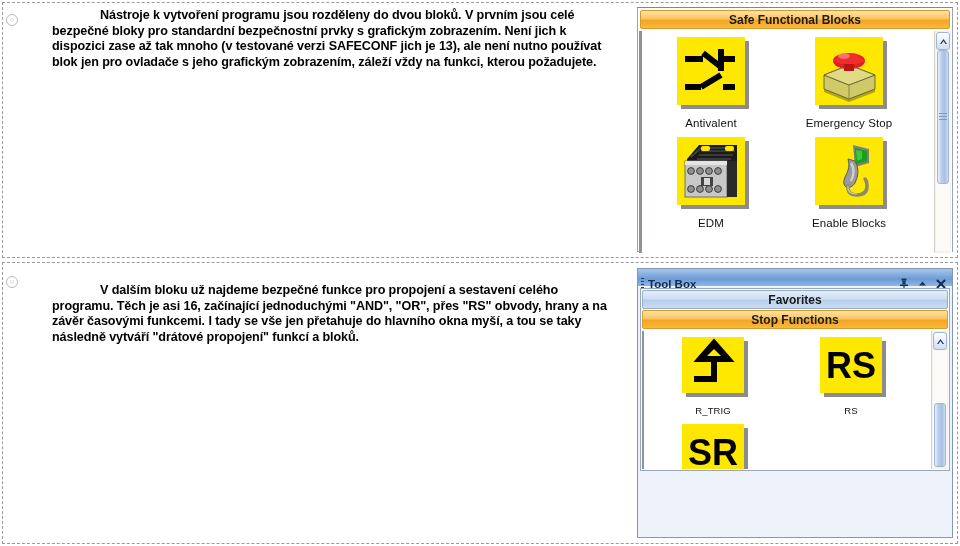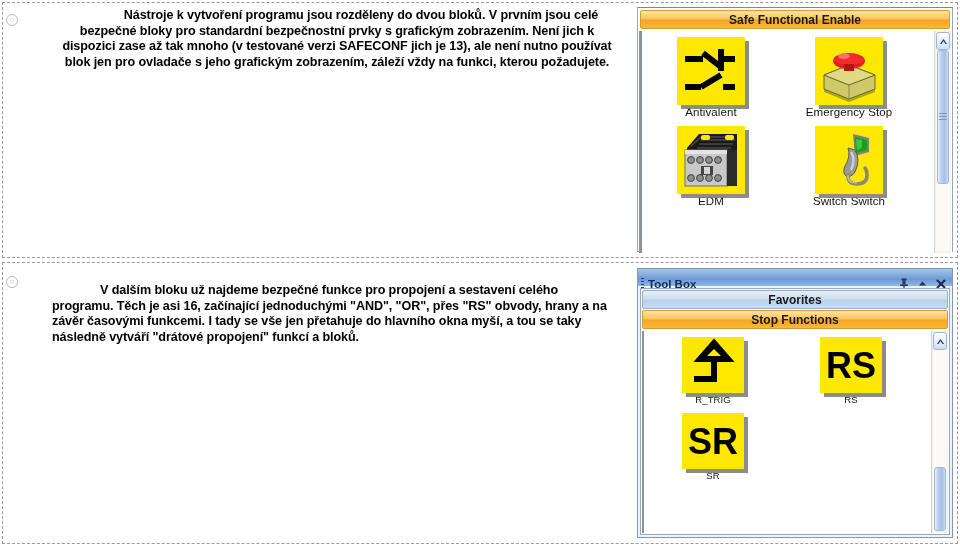--- a/index.html
+++ b/index.html
@@ -34,21 +34,21 @@
     position: absolute;
     color: #000000;
     font-size: 12.6px;
     line-height: 15.6px;
     font-weight: bold;
     text-align: left;
     letter-spacing: -0.1px;
   }
   .text-block .indent { padding-left: 48px; }
 
-  .tb-top    { left: 52px; top: 8px;   width: 570px; text-align: center; }
+  .tb-top    { left: 52px; top: 8px;   width: 570px; }
   .tb-bottom { left: 52px; top: 283px; width: 570px; }
 
   .para-marker {
     position: absolute;
     left: 6px;
     width: 10px;
     height: 10px;
     border: 1px solid #b8b8b8;
     border-radius: 50%;
     color: #b0b0b0;
@@ -129,21 +129,21 @@
     box-shadow: 4px 4px 0 0 rgba(120,120,120,0.85);
     overflow: hidden;
   }
   .icon-tile.sm {
     width: 62px;
     height: 56px;
   }
   .icon-tile svg { display: block; }
 
   .icon-label {
-    margin-top: 1px;
+    margin-top: 12px;
     font-size: 11.5px;
     color: #111;
     font-weight: normal;
     letter-spacing: 0.1px;
   }
   .icon-label.tiny { font-size: 9.5px; }
 
   
   .vscroll {
     position: absolute;
@@ -235,21 +235,21 @@
     gap: 9px;
     margin-right: 2px;
   }
   .tb-icons span { display: flex; }
   .tb-icons svg { display: block; }
 
   .panel-bottom .inner {
     margin: 2px;
     border: 1px solid #9aa8be;
     background: #ffffff;
-    height: 247px;
+    height: 183px;
     box-sizing: border-box;
     position: relative;
     overflow: hidden;
   }
   .panel-bottom .bar-blue,
   .panel-bottom .bar-orange {
     margin: 1px 1px 0 1px;
     height: 19px;
     line-height: 19px;
   }
@@ -275,21 +275,21 @@
     <span class="indent"></span><span>Nástroje k vytvoření programu jsou rozděleny do dvou bloků. V prvním jsou celé bezpečné bloky pro standardní bezpečnostní prvky s grafickým zobrazením. Není jich k dispozici zase až tak mnoho (v testované verzi SAFECONF jich je 13), ale není nutno používat blok jen pro ovladače s jeho grafickým zobrazením, záleží vždy na funkci, kterou požadujete.</span>
   </div>
 
   <div class="para-marker pm-bottom">○</div>
   <div class="text-block tb-bottom">
     <span class="indent"></span><span>V dalším bloku už najdeme bezpečné funkce pro propojení a sestavení celého programu. Těch je asi 16, začínající jednoduchými "AND", "OR", přes "RS" obvody, hrany a na závěr časovými funkcemi. I tady se vše jen přetahuje do hlavního okna myší, a tou se taky následně vytváří "drátové propojení" funkcí a bloků.</span>
   </div>
 
   <div class="panel panel-top">
 
-    <div class="bar bar-orange">Safe Functional Enable</div>
+    <div class="bar bar-orange">Safe Functional Blocks</div>
 
     <div class="grid-area">
 
       <div class="icon-grid">
 
         <div class="icon-cell">
           <div class="icon-tile">
             <svg width="68" height="68" viewBox="0 0 68 68">
               <g stroke="#000" stroke-width="6" stroke-linecap="butt" fill="none">
                 <line x1="8" y1="22" x2="26" y2="22"></line>
@@ -368,21 +368,21 @@
               <path d="M40 11 L52 14 L52 24 L41 27 Z" fill="#18a018"></path>
               <path d="M41 13 L47 14 L47 22 L42 24 Z" fill="#46d246" opacity="0.8"></path>
 
               <path d="M40 24 Q46 34 40 46 Q36 52 31 50 Q27 47 30 40 Q36 30 33 22 Z" fill="#9a9a9a" stroke="#5a5a5a" stroke-width="1"></path>
               <path d="M36 26 Q41 34 36 44" fill="none" stroke="#cfcfcf" stroke-width="2.5"></path>
 
               <path d="M33 49 Q32 58 42 58 Q52 58 52 49 Q52 44 50 42" fill="none" stroke="#8a8a6e" stroke-width="3.5" stroke-linecap="round"></path>
               <path d="M33 49 Q32 57 42 57" fill="none" stroke="#c9c9a8" stroke-width="1.2"></path>
             </svg>
           </div>
-          <div class="icon-label">Switch Switch</div>
+          <div class="icon-label">Enable Blocks</div>
         </div>
 
       </div>
 
       <div class="vscroll">
         <div class="vs-btn">
           <svg width="9" height="7" viewBox="0 0 9 7">
               <path d="M4.5 1 L8 6 L6.6 6 L4.5 3 L2.4 6 L1 6 Z" fill="#19355c"></path>
             </svg>
         </div>

